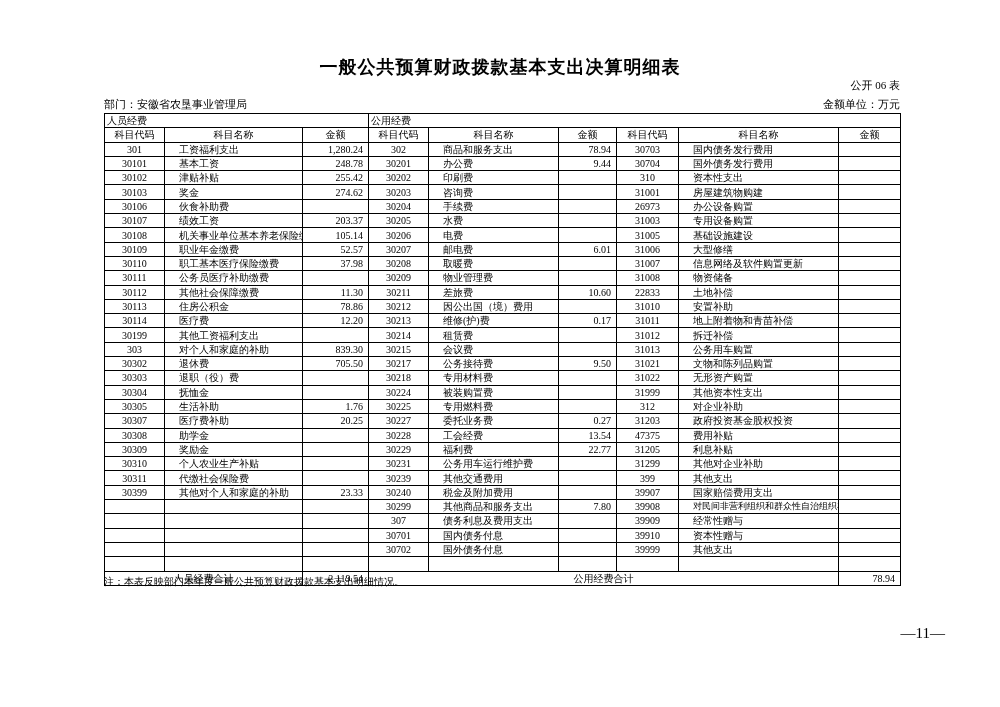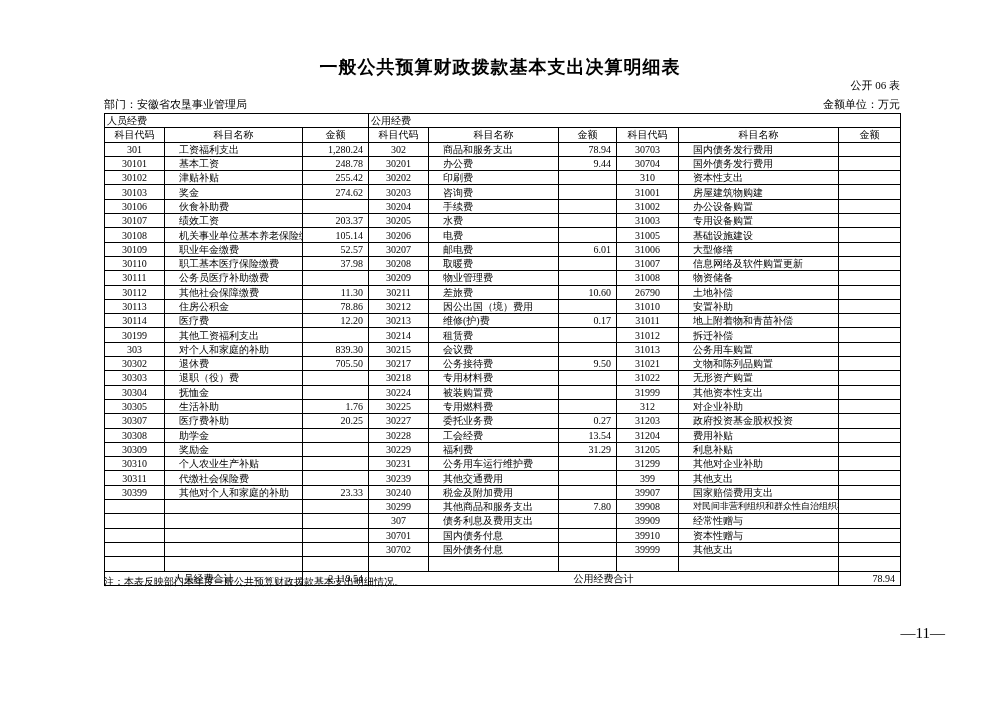--- a/index.html
+++ b/index.html
@@ -160,21 +160,21 @@
           <td class="c-name">房屋建筑物购建</td>
           <td class="c-amt"></td>
         </tr>
         <tr>
           <td class="c-code">30106</td>
           <td class="c-name">伙食补助费</td>
           <td class="c-amt"></td>
           <td class="c-code">30204</td>
           <td class="c-name">手续费</td>
           <td class="c-amt"></td>
-          <td class="c-code">31002</td>
+          <td class="c-code">26973</td>
           <td class="c-name">办公设备购置</td>
           <td class="c-amt"></td>
         </tr>
         <tr>
           <td class="c-code">30107</td>
           <td class="c-name">绩效工资</td>
           <td class="c-amt">203.37</td>
           <td class="c-code">30205</td>
           <td class="c-name">水费</td>
           <td class="c-amt"></td>
@@ -226,21 +226,21 @@
           <td class="c-name">物资储备</td>
           <td class="c-amt"></td>
         </tr>
         <tr>
           <td class="c-code">30112</td>
           <td class="c-name">其他社会保障缴费</td>
           <td class="c-amt">11.30</td>
           <td class="c-code">30211</td>
           <td class="c-name">差旅费</td>
           <td class="c-amt">10.60</td>
-          <td class="c-code">26790</td>
+          <td class="c-code">22833</td>
           <td class="c-name">土地补偿</td>
           <td class="c-amt"></td>
         </tr>
         <tr>
           <td class="c-code">30113</td>
           <td class="c-name">住房公积金</td>
           <td class="c-amt">78.86</td>
           <td class="c-code">30212</td>
           <td class="c-name">因公出国（境）费用</td>
           <td class="c-amt"></td>
@@ -336,31 +336,31 @@
           <td class="c-name">政府投资基金股权投资</td>
           <td class="c-amt"></td>
         </tr>
         <tr>
           <td class="c-code">30308</td>
           <td class="c-name">助学金</td>
           <td class="c-amt"></td>
           <td class="c-code">30228</td>
           <td class="c-name">工会经费</td>
           <td class="c-amt">13.54</td>
-          <td class="c-code">31204</td>
+          <td class="c-code">47375</td>
           <td class="c-name">费用补贴</td>
           <td class="c-amt"></td>
         </tr>
         <tr>
           <td class="c-code">30309</td>
           <td class="c-name">奖励金</td>
           <td class="c-amt"></td>
           <td class="c-code">30229</td>
           <td class="c-name">福利费</td>
-          <td class="c-amt">31.29</td>
+          <td class="c-amt">22.77</td>
           <td class="c-code">31205</td>
           <td class="c-name">利息补贴</td>
           <td class="c-amt"></td>
         </tr>
         <tr>
           <td class="c-code">30310</td>
           <td class="c-name">个人农业生产补贴</td>
           <td class="c-amt"></td>
           <td class="c-code">30231</td>
           <td class="c-name">公务用车运行维护费</td>

